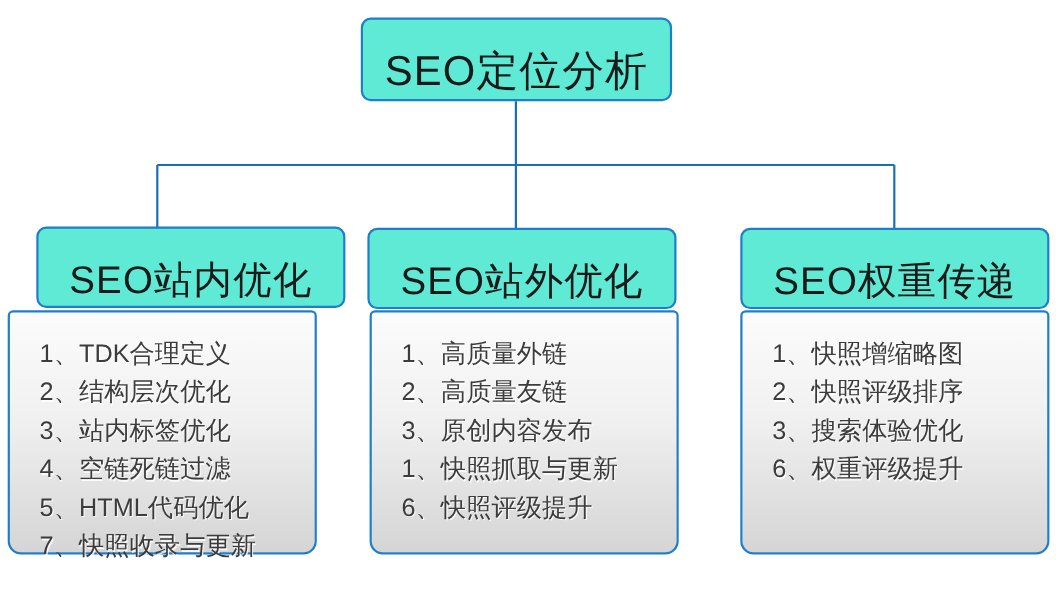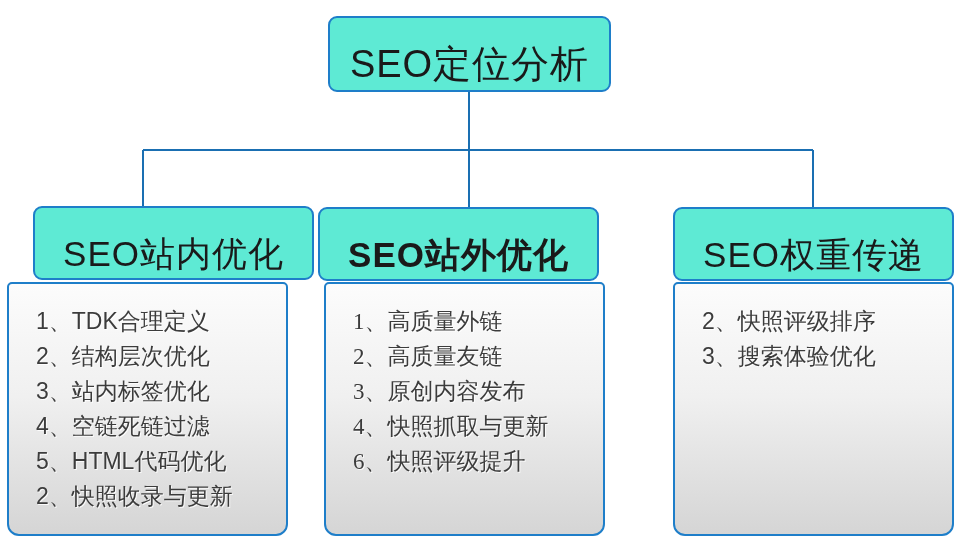--- a/index.html
+++ b/index.html
@@ -36,40 +36,40 @@
     letter-spacing:1px;
   }
   .branch-title{
     height:74px;width:281px;
     font-size:35px;color:var(--title-text);
     letter-spacing:1px;
     z-index:2;
   }
   .branch-list{
     position:absolute;
-    top:282px;width:281px;height:254px;
+    top:282px;width:281px;height:222px;
     box-sizing:border-box;
     border:2px solid var(--box-border);
     border-radius:5px 5px 12px 12px;
     background:linear-gradient(180deg,var(--list-gradient-top) 0%,#f0f0f0 45%,var(--list-gradient-bottom) 100%);
     padding:20px 0 0 27px;
     z-index:1;
   }
   .list-item{
     display:block;
     font-size:23px;
     line-height:35px;
     color:var(--item-text);
     text-shadow:1px 1px 0 rgba(255,255,255,0.85);
     white-space:nowrap;
   }
   .panel-left .branch-title{left:7px;top:206px;position:absolute;margin-left:26px;}
   .panel-left .branch-list{left:7px;}
-  .panel-mid .branch-title{left:318px;top:207px;position:absolute;font-weight:bold;}
-  .panel-mid .branch-list{left:324px;font-family:Liberation Serif, serif;}
+  .panel-mid .branch-title{left:334px;top:207px;position:absolute;}
+  .panel-mid .branch-list{left:336px;}
   .panel-right .branch-title{left:673px;top:207px;position:absolute;}
   .panel-right .branch-list{left:673px;}
 </style>
 </head>
 <body>
 
 <div class="stage">
 
   <svg class="connectors" viewBox="0 0 960 550" xmlns="http://www.w3.org/2000/svg">
     <line x1="469" y1="92" x2="469" y2="150" stroke="#1a6fb2" stroke-width="2"></line>
@@ -86,40 +86,42 @@
   <div class="panel-left">
     <div class="node branch-title">
       <span>SEO站内优化</span>
     </div>
     <div class="branch-list">
       <span class="list-item">1、TDK合理定义</span>
       <span class="list-item">2、结构层次优化</span>
       <span class="list-item">3、站内标签优化</span>
       <span class="list-item">4、空链死链过滤</span>
       <span class="list-item">5、HTML代码优化</span>
-      <span class="list-item">2、快照收录与更新</span>
+      <span class="list-item">7、快照收录与更新</span>
     </div>
   </div>
 
   <div class="panel-mid">
     <div class="node branch-title">
       <span>SEO站外优化</span>
     </div>
     <div class="branch-list">
       <span class="list-item">1、高质量外链</span>
       <span class="list-item">2、高质量友链</span>
       <span class="list-item">3、原创内容发布</span>
-      <span class="list-item">4、快照抓取与更新</span>
+      <span class="list-item">1、快照抓取与更新</span>
       <span class="list-item">6、快照评级提升</span>
     </div>
   </div>
 
   <div class="panel-right">
     <div class="node branch-title">
       <span>SEO权重传递</span>
     </div>
     <div class="branch-list">
+      <span class="list-item">1、快照增缩略图</span>
       <span class="list-item">2、快照评级排序</span>
       <span class="list-item">3、搜索体验优化</span>
+      <span class="list-item">6、权重评级提升</span>
     </div>
   </div>
 
 </div>
 
 </body></html>

